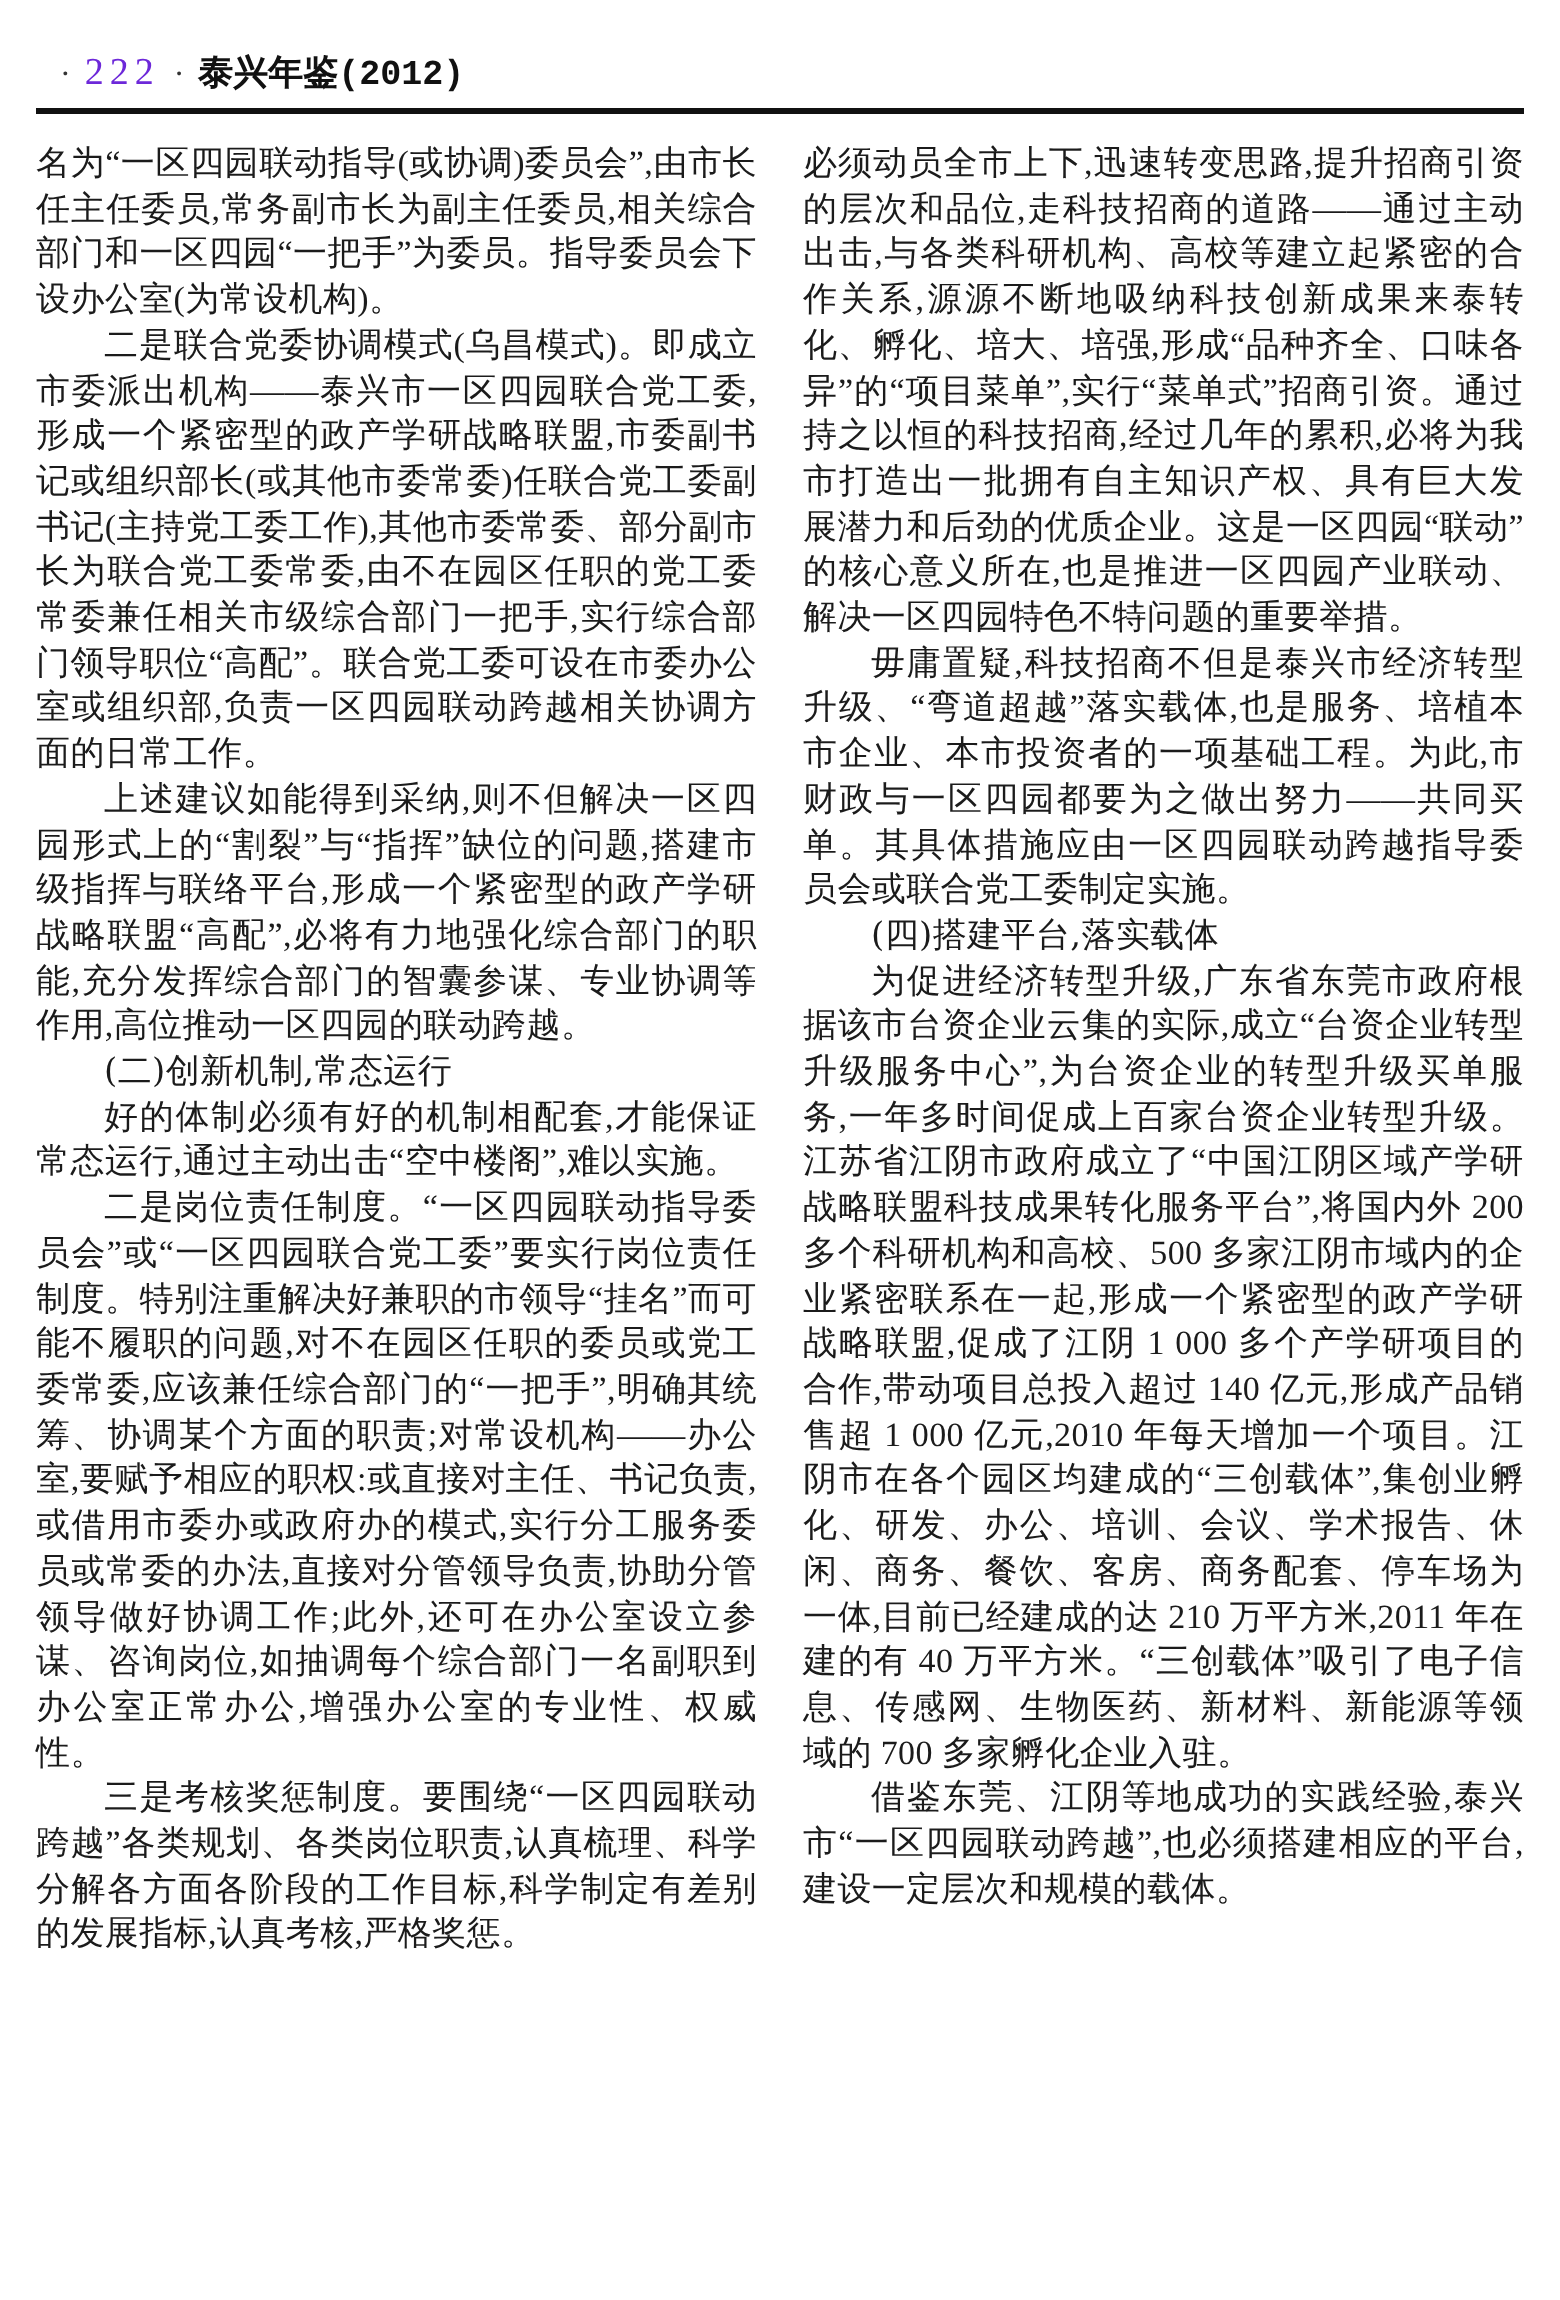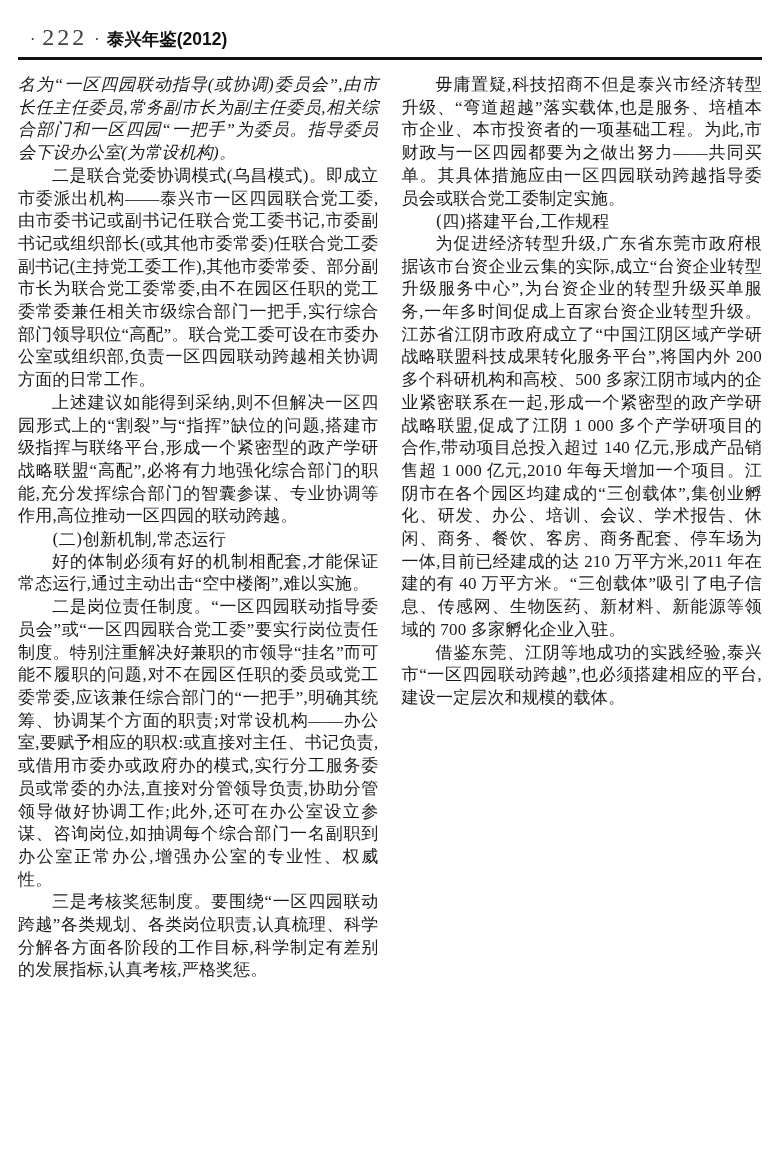--- a/index.html
+++ b/index.html
@@ -29,26 +29,26 @@
     margin-top: 10px;
     font-size: 17px;
     color: #222222;
   }
   .header .dot {
     font-size: 16px;
     color: #333333;
   }
   .header .pagenum {
     font-family: "Liberation Serif", "DejaVu Serif", serif;
-    font-size: 24px;
+    font-size: 19px;
     letter-spacing: 3px;
-    color: #404040;
+    color: #6d28d9;
   }
   .header .book-title {
-    font-family: Liberation Sans, sans-serif;
+    font-family: Liberation Mono, monospace;
     font-weight: 700;
     font-size: 17.5px;
     color: #111111;
   }
   .rule {
     border: none;
     border-top: 3px solid #111111;
     margin: 6px 0 0 0;
   }
   .columns {
@@ -64,47 +64,47 @@
     line-height: 22.7px;
     color: #1b1b1b;
     letter-spacing: 0.2px;
   }
   .col p {
     margin: 0;
     text-indent: 2em;
   }
   .col p.continuation {
     text-indent: 0;
-    font-style: italic;
   }
   .col p.heading {
     font-family: "DejaVu Serif", "Liberation Serif", serif;
   }
 </style>
 </head>
 <body>
 
 <div class="page">
   <div class="header">
     <span class="dot">·</span>
     <span class="pagenum">222</span>
     <span class="dot">·</span>
     <span class="book-title">泰兴年鉴(2012)</span>
   </div>
   <hr class="rule">
   <div class="columns">
     <div class="col" id="col-left">
         <p class="continuation">名为“一区四园联动指导(或协调)委员会”,由市长任主任委员,常务副市长为副主任委员,相关综合部门和一区四园“一把手”为委员。指导委员会下设办公室(为常设机构)。</p>
-        <p class="body">二是联合党委协调模式(乌昌模式)。即成立市委派出机构——泰兴市一区四园联合党工委,由市委书记或副书记任联合党工委书记,市委副书记或组织部长(或其他市委常委)任联合党工委副书记(主持党工委工作),其他市委常委、部分副市长为联合党工委常委,由不在园区任职的党工委常委兼任相关市级综合部门一把手,实行综合部门领导职位“高配”。联合党工委可设在市委办公室或组织部,负责一区四园联动跨越相关协调方面的日常工作。</p>
+        <p class="body">二是联合党委协调模式(乌昌模式)。即成立市委派出机构——泰兴市一区四园联合党工委,形成一个紧密型的政产学研战略联盟,市委副书记或组织部长(或其他市委常委)任联合党工委副书记(主持党工委工作),其他市委常委、部分副市长为联合党工委常委,由不在园区任职的党工委常委兼任相关市级综合部门一把手,实行综合部门领导职位“高配”。联合党工委可设在市委办公室或组织部,负责一区四园联动跨越相关协调方面的日常工作。</p>
         <p class="body">上述建议如能得到采纳,则不但解决一区四园形式上的“割裂”与“指挥”缺位的问题,搭建市级指挥与联络平台,形成一个紧密型的政产学研战略联盟“高配”,必将有力地强化综合部门的职能,充分发挥综合部门的智囊参谋、专业协调等作用,高位推动一区四园的联动跨越。</p>
         <p class="heading">(二)创新机制,常态运行</p>
         <p class="body">好的体制必须有好的机制相配套,才能保证常态运行,通过主动出击“空中楼阁”,难以实施。</p>
         <p class="body">二是岗位责任制度。“一区四园联动指导委员会”或“一区四园联合党工委”要实行岗位责任制度。特别注重解决好兼职的市领导“挂名”而可能不履职的问题,对不在园区任职的委员或党工委常委,应该兼任综合部门的“一把手”,明确其统筹、协调某个方面的职责;对常设机构——办公室,要赋予相应的职权:或直接对主任、书记负责,或借用市委办或政府办的模式,实行分工服务委员或常委的办法,直接对分管领导负责,协助分管领导做好协调工作;此外,还可在办公室设立参谋、咨询岗位,如抽调每个综合部门一名副职到办公室正常办公,增强办公室的专业性、权威性。</p>
         <p class="body">三是考核奖惩制度。要围绕“一区四园联动跨越”各类规划、各类岗位职责,认真梳理、科学分解各方面各阶段的工作目标,科学制定有差别的发展指标,认真考核,严格奖惩。</p>
       </div>
     <div class="col" id="col-right">
+        <p class="continuation">必须动员全市上下,迅速转变思路,提升招商引资的层次和品位,走科技招商的道路——通过主动出击,与各类科研机构、高校等建立起紧密的合作关系,源源不断地吸纳科技创新成果来泰转化、孵化、培大、培强,形成“品种齐全、口味各异”的“项目菜单”,实行“菜单式”招商引资。通过持之以恒的科技招商,经过几年的累积,必将为我市打造出一批拥有自主知识产权、具有巨大发展潜力和后劲的优质企业。这是一区四园“联动”的核心意义所在,也是推进一区四园产业联动、解决一区四园特色不特问题的重要举措。</p>
         <p class="body">毋庸置疑,科技招商不但是泰兴市经济转型升级、“弯道超越”落实载体,也是服务、培植本市企业、本市投资者的一项基础工程。为此,市财政与一区四园都要为之做出努力——共同买单。其具体措施应由一区四园联动跨越指导委员会或联合党工委制定实施。</p>
-        <p class="heading">(四)搭建平台,工作规程</p>
+        <p class="heading">(四)搭建平台,落实载体</p>
         <p class="body">为促进经济转型升级,广东省东莞市政府根据该市台资企业云集的实际,成立“台资企业转型升级服务中心”,为台资企业的转型升级买单服务,一年多时间促成上百家台资企业转型升级。江苏省江阴市政府成立了“中国江阴区域产学研战略联盟科技成果转化服务平台”,将国内外 200 多个科研机构和高校、500 多家江阴市域内的企业紧密联系在一起,形成一个紧密型的政产学研战略联盟,促成了江阴 1 000 多个产学研项目的合作,带动项目总投入超过 140 亿元,形成产品销售超 1 000 亿元,2010 年每天增加一个项目。江阴市在各个园区均建成的“三创载体”,集创业孵化、研发、办公、培训、会议、学术报告、休闲、商务、餐饮、客房、商务配套、停车场为一体,目前已经建成的达 210 万平方米,2011 年在建的有 40 万平方米。“三创载体”吸引了电子信息、传感网、生物医药、新材料、新能源等领域的 700 多家孵化企业入驻。</p>
         <p class="body">借鉴东莞、江阴等地成功的实践经验,泰兴市“一区四园联动跨越”,也必须搭建相应的平台,建设一定层次和规模的载体。</p>
       </div>
   </div>
 </div>
 
 </body></html>

